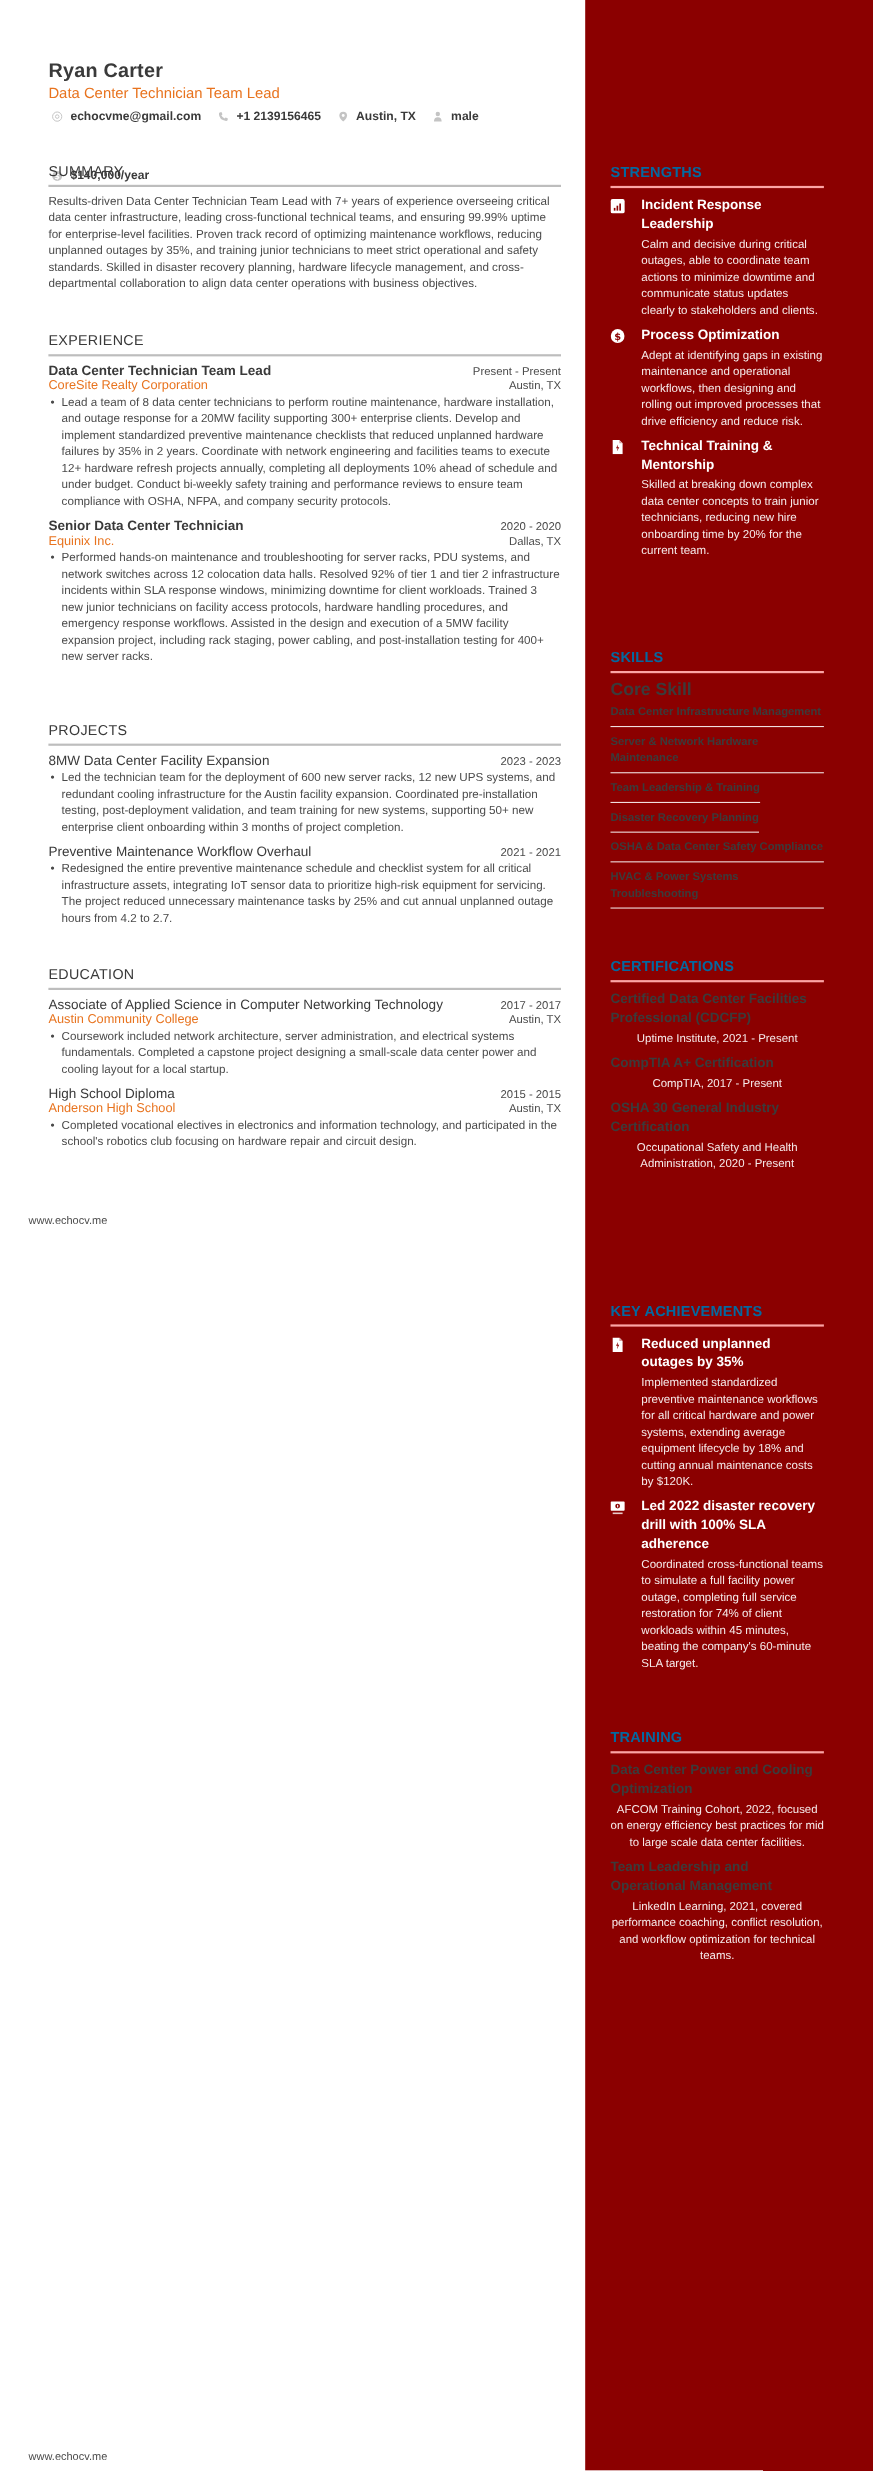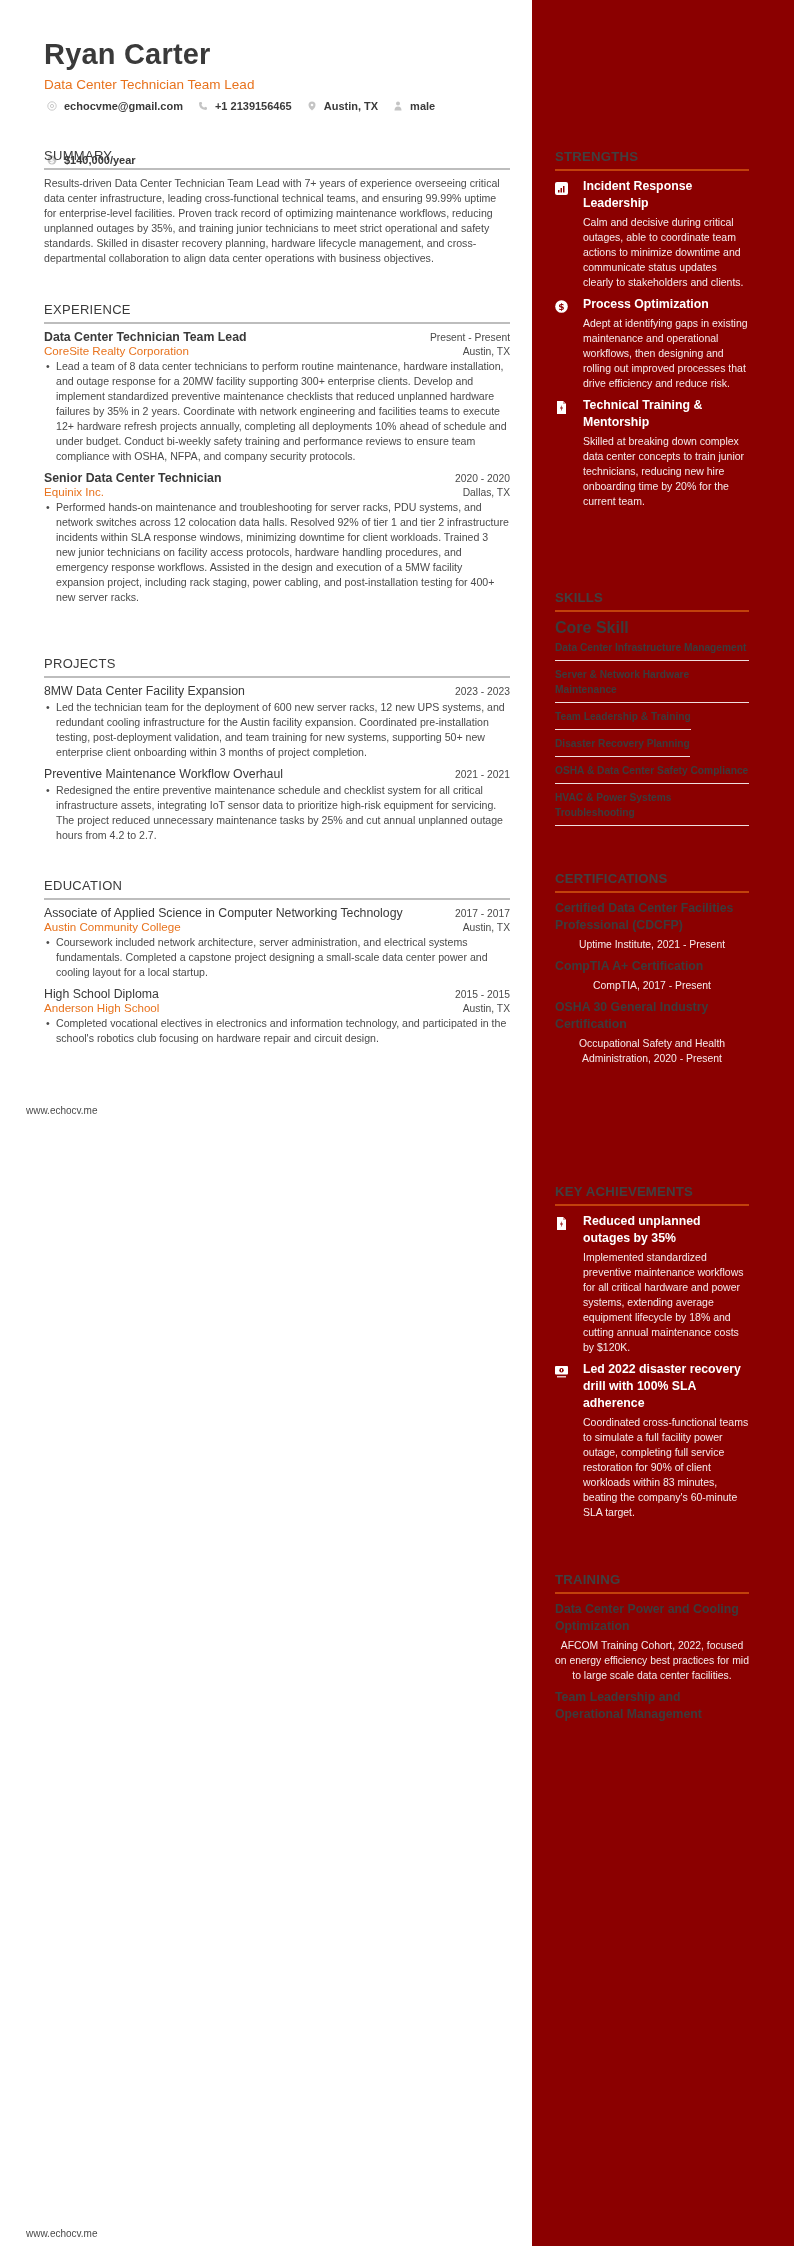--- a/index.html
+++ b/index.html
@@ -2,21 +2,21 @@
 <html><head>
 <meta charset="utf-8">
 <style>
   * { box-sizing: border-box; margin: 0; padding: 0; }
   html, body { width: 794px; height: 2246px; background: #ffffff; }
   body { position: relative; font-family: "Liberation Sans", "DejaVu Sans", sans-serif; color: #3b3b3b; overflow: hidden; }
 
   .sidebar { position: absolute; left: 532px; top: 0; width: 262px; height: 2246px; background: #8b0000; color: #ffffff; }
   .main { position: absolute; left: 44px; top: 0; width: 466px; }
 
-  .name { position: absolute; top: 38px; left: 0; font-size: 29px; font-weight: bold; color: #3a3a3a; letter-spacing: 0.2px; }
+  .name { position: absolute; top: 54px; left: 0; font-size: 18px; font-weight: bold; color: #3a3a3a; letter-spacing: 0.2px; }
   .title { position: absolute; top: 77px; left: 0; font-size: 13.5px; color: #e8731e; }
   .contact { position: absolute; top: 99px; left: 0; font-size: 11px; font-weight: bold; color: #3a3a3a; display: flex; flex-wrap: wrap; width: 466px; row-gap: 20px; }
   .contact .ci { display: flex; align-items: center; margin-right: 12px; height: 14px; }
   .contact .ico { width: 10px; height: 10px; margin-right: 7px; margin-left: 3px; display: inline-flex; align-items: center; justify-content: center; color: #c4c4c4; }
   .contact .ico svg { width: 10px; height: 10px; }
   .contact .break { flex-basis: 100%; height: 0; }
 
   .sec { position: absolute; left: 0; width: 466px; }
   .sec-h { font-size: 13px; color: #3a3a3a; letter-spacing: 0.3px; padding-bottom: 5px; border-bottom: 2px solid #bdbdbd; margin-bottom: 6px; }
   .para { font-size: 10.6px; line-height: 15px; color: #4a4a4a; }
@@ -27,21 +27,21 @@
   .date { font-size: 10.3px; color: #4a4a4a; white-space: nowrap; }
   .org { font-size: 11.6px; color: #e8731e; }
   .loc { font-size: 10.3px; color: #4a4a4a; }
   .bul { display: flex; font-size: 10.6px; line-height: 15px; color: #4a4a4a; margin-top: 2px; }
   .bul .dot { width: 12px; flex: none; padding-left: 2px; }
   .entry { margin-bottom: 7px; }
 
   .footer { position: absolute; left: 26px; font-size: 10px; color: #4a4a4a; }
 
   .side-sec { position: absolute; left: 555px; width: 194px; }
-  .side-h { font-size: 13.2px; font-weight: bold; letter-spacing: 0.2px; padding-bottom: 5px; border-bottom: 2px solid #c2410c; margin-bottom: 7px; color: #404040; }
+  .side-h { font-size: 13.2px; font-weight: bold; letter-spacing: 0.2px; padding-bottom: 5px; border-bottom: 2px solid #fca5a5; margin-bottom: 7px; color: #0369a1; }
   .str-item { display: flex; margin-bottom: 6px; }
   .str-ico { width: 28px; flex: none; padding-top: 3px; }
   .str-ico svg { width: 13px; height: 13px; }
   .str-title { font-size: 12.3px; line-height: 17px; font-weight: bold; color: #ffffff; }
   .str-desc { font-size: 10.5px; line-height: 15px; color: #f6eaea; margin-top: 3px; }
 
   .skill-cat { font-size: 16px; font-weight: bold; margin-bottom: 3px; }
   .skill-item { font-size: 10.2px; font-weight: bold; line-height: 15px; padding-bottom: 5px; border-bottom: 1px solid #f0dede; margin-bottom: 6px; display: inline-block; }
   .skills-list { display: flex; flex-direction: column; align-items: flex-start; }
 
@@ -283,27 +283,28 @@
   </div>
   <div class="str-item">
     <div class="str-ico"><svg viewBox="0 0 13 13">
           <rect x="0" y="1" width="13" height="8.5" rx="1" fill="#fff"></rect>
           <rect x="2" y="11" width="9" height="1.5" fill="#e8c8c8"></rect>
           <circle cx="6.5" cy="5.2" r="2.2" fill="#8b0000"></circle>
           <rect x="6" y="4" width="1" height="2.4" fill="#fff"></rect>
         </svg></div>
     <div>
       <div class="str-title">Led 2022 disaster recovery drill with 100% SLA adherence</div>
-      <div class="str-desc">Coordinated cross-functional teams to simulate a full facility power outage, completing full service restoration for 90% of client workloads within 83 minutes, beating the company's 60-minute SLA target.</div>
+      <div class="str-desc">Coordinated cross-functional teams to simulate a full facility power outage, completing full service restoration for 74% of client workloads within 45 minutes, beating the company's 60-minute SLA target.</div>
     </div>
   </div>
 </div>
 
 <div class="side-sec" style="top:1572px;">
   <div class="side-h">TRAINING</div>
   <div>
     <div class="cert-name">Data Center Power and Cooling Optimization</div>
     <div class="cert-org">AFCOM Training Cohort, 2022, focused on energy efficiency best practices for mid to large scale data center facilities.</div>
   </div>
   <div>
     <div class="cert-name">Team Leadership and Operational Management</div>
+    <div class="cert-org">LinkedIn Learning, 2021, covered performance coaching, conflict resolution, and workflow optimization for technical teams.</div>
   </div>
 </div>
 
 </body></html>

